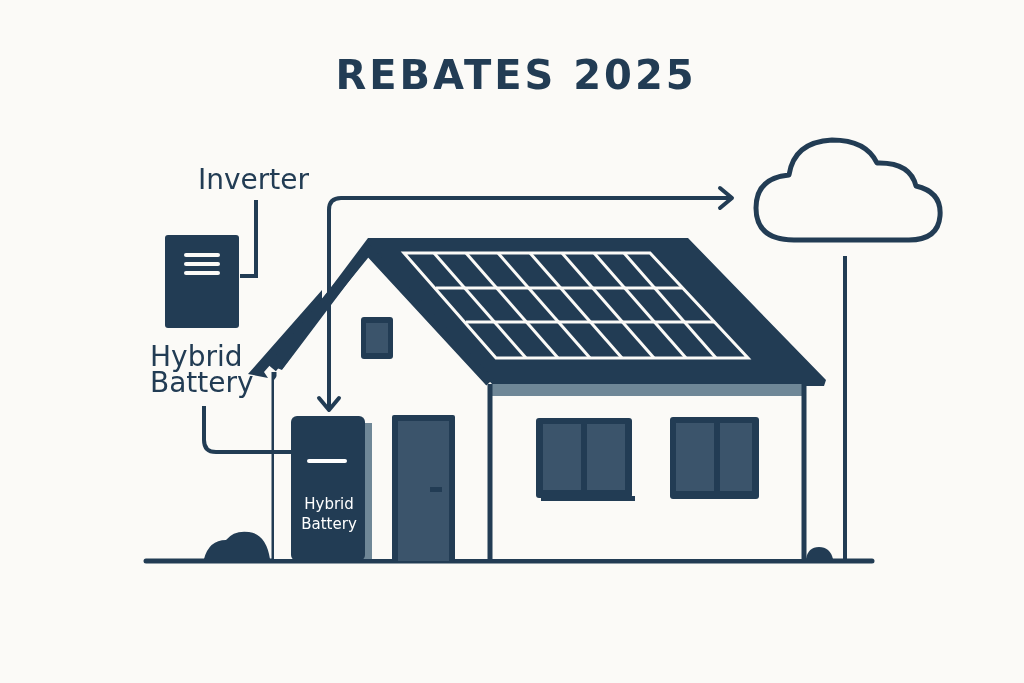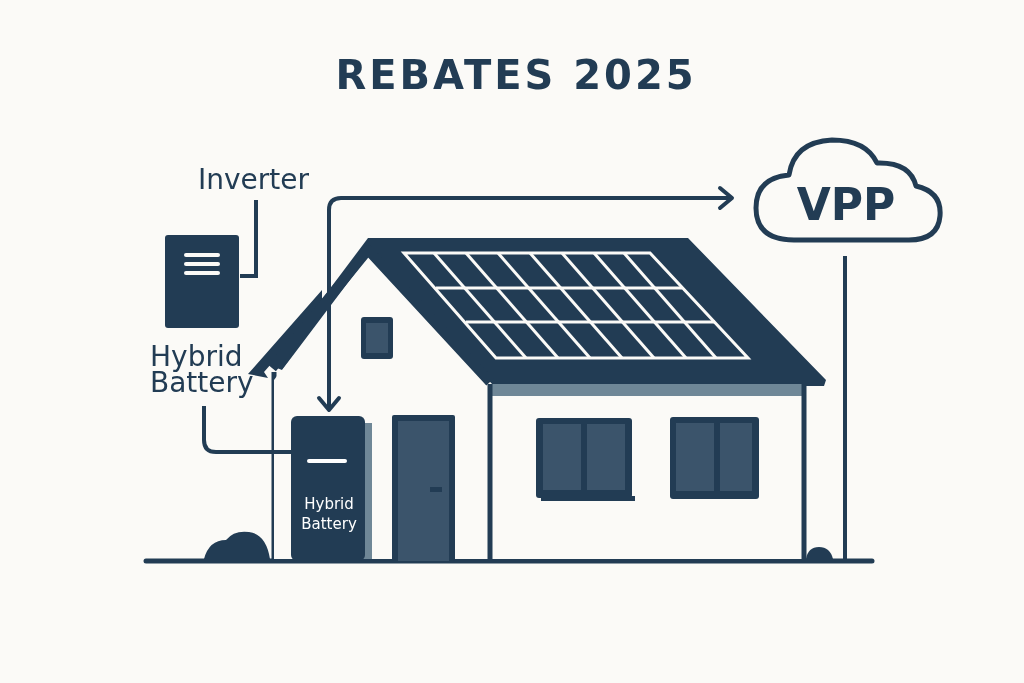--- a/index.html
+++ b/index.html
@@ -168,14 +168,13 @@
   <div class="label label-hybrid">
     <div>Hybrid</div>
     <div>Battery</div>
   </div>
 
   <div class="battery-text">
     <div>Hybrid</div>
     <div>Battery</div>
   </div>
 
-  <div class="vpp-text">VPP</div>
 </div>
 
 </body></html>

